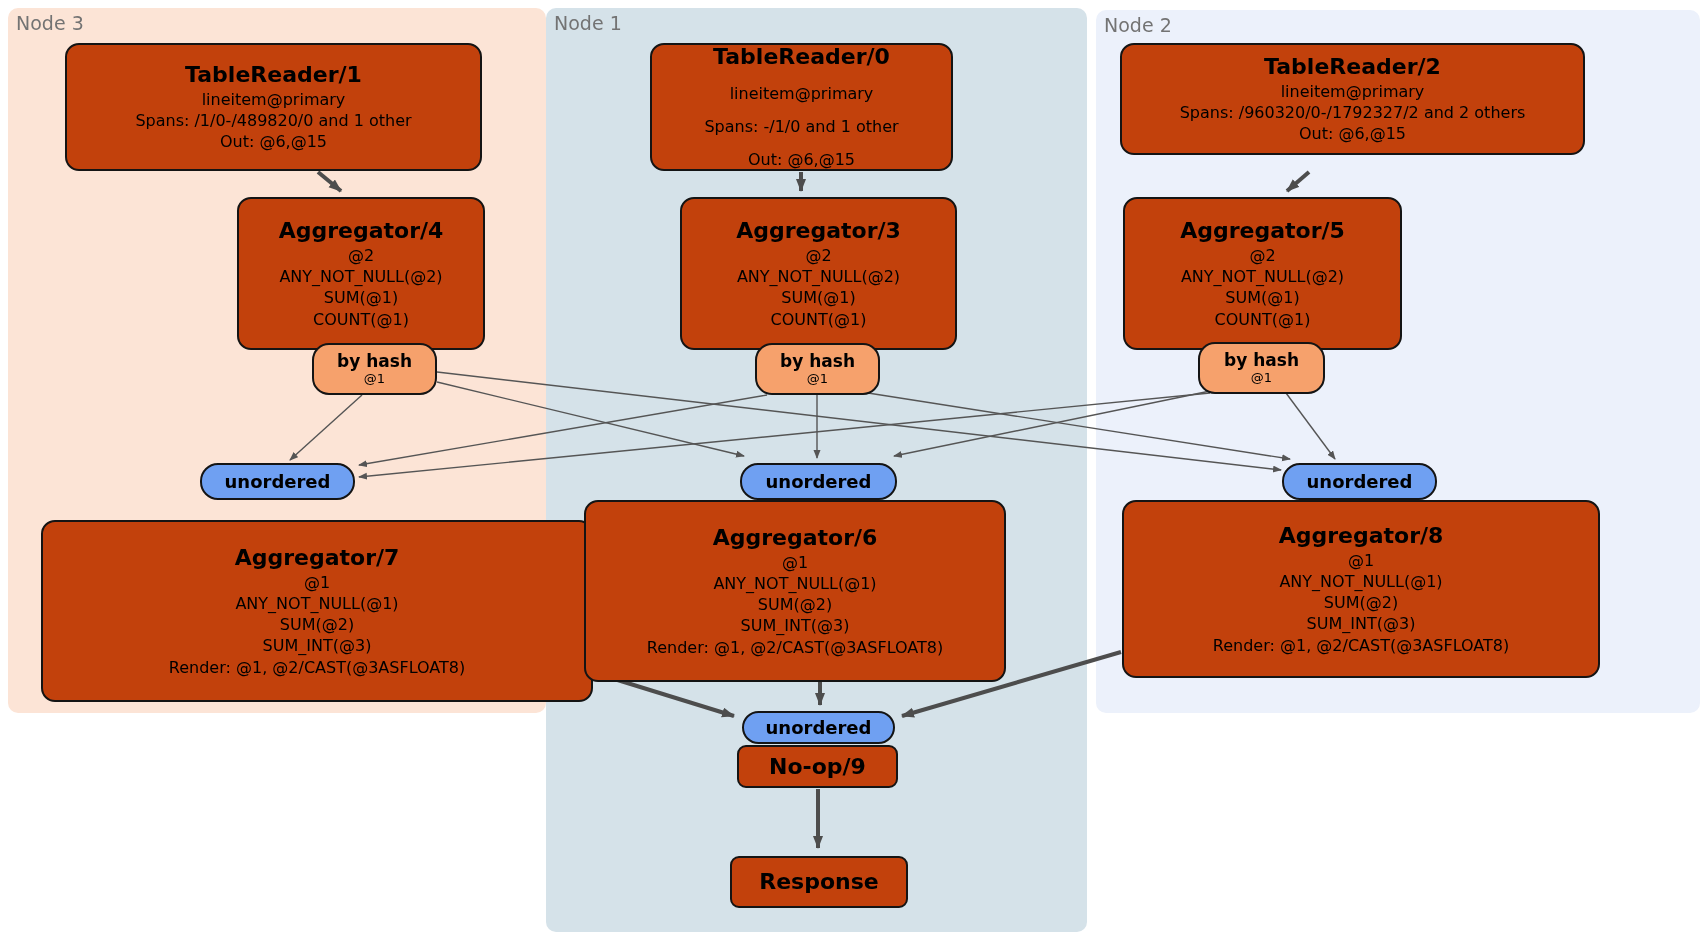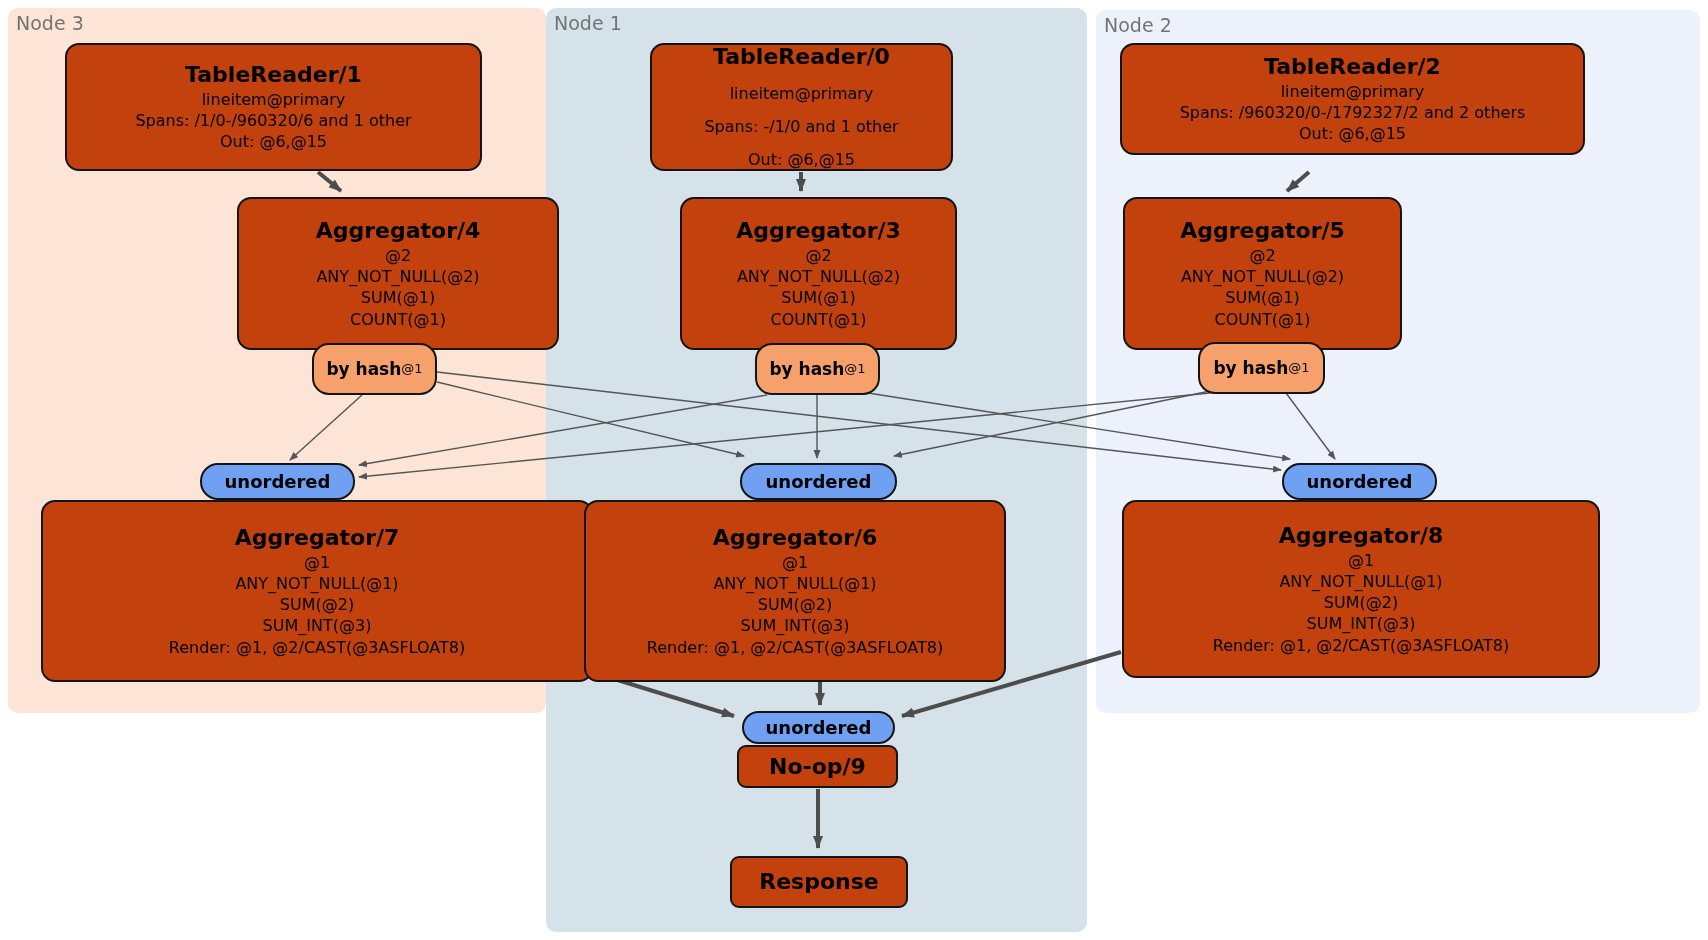--- a/index.html
+++ b/index.html
@@ -8,21 +8,21 @@
   .stage{position:absolute;inset:0;}
   .region{position:absolute;border-radius:10px;z-index:0;}
   .region-label{position:absolute;font-size:19px;color:#737373;z-index:3;white-space:nowrap;}
   svg.edges{position:absolute;left:0;top:0;z-index:1;pointer-events:none;}
   .pbox{position:absolute;background:#c2410c;border:2px solid #141414;border-radius:14px;
         z-index:2;display:flex;flex-direction:column;justify-content:center;align-items:center;
         text-align:center;box-sizing:border-box;}
   .pbox .title{font-weight:bold;font-size:22px;line-height:1.25;white-space:nowrap;}
   .pbox .bline{font-size:16px;line-height:1.33;white-space:nowrap;}
   .smallbox{border-radius:9px;}
-  .pill{position:absolute;border:2px solid #141414;z-index:2;display:flex;flex-direction:row;
+  .pill{position:absolute;border:2px solid #141414;z-index:2;display:flex;flex-direction:column;
         justify-content:center;align-items:center;box-sizing:border-box;}
   .pill-hash{background:#f6a16c;border-radius:17px;}
   .pill-hash .plabel{font-weight:bold;font-size:17px;line-height:1.1;}
   .pill-hash .psub{font-size:13px;line-height:1.2;}
   .pill-stream{background:#6fa0f2;border-radius:18px;}
   .pill-stream .plabel{font-weight:bold;font-size:18px;line-height:1;}
   line.thick{stroke:#4d4d4d;stroke-width:4;}
   line.thin{stroke:#555555;stroke-width:1.4;}
 </style>
 </head>
@@ -65,37 +65,37 @@
     <line class="thick" x1="514" y1="648" x2="734" y2="716" marker-end="url(#mthick)"></line>
     <line class="thick" x1="820" y1="682" x2="820" y2="705" marker-end="url(#mthick)"></line>
     <line class="thick" x1="1121" y1="652" x2="902" y2="716" marker-end="url(#mthick)"></line>
 
     <line class="thick" x1="818" y1="789" x2="818" y2="848" marker-end="url(#mthick)"></line>
   </svg>
 
   <div class="pbox" style="left:65px;top:43px;width:417px;height:128px;">
     <div class="title">TableReader/1</div>
     <div class="bline">lineitem@primary</div>
-    <div class="bline">Spans: /1/0-/960320/6 and 1 other</div>
+    <div class="bline">Spans: /1/0-/489820/0 and 1 other</div>
     <div class="bline">Out: @6,@15</div>
   </div>
   <div class="pbox" style="left:650px;top:43px;width:303px;height:128px;gap:12px;">
     <div class="title">TableReader/0</div>
     <div class="bline">lineitem@primary</div>
     <div class="bline">Spans: -/1/0 and 1 other</div>
     <div class="bline">Out: @6,@15</div>
   </div>
   <div class="pbox" style="left:1120px;top:43px;width:465px;height:112px;">
     <div class="title">TableReader/2</div>
     <div class="bline">lineitem@primary</div>
     <div class="bline">Spans: /960320/0-/1792327/2 and 2 others</div>
     <div class="bline">Out: @6,@15</div>
   </div>
 
-  <div class="pbox" style="left:237px;top:197px;width:322px;height:153px;">
+  <div class="pbox" style="left:237px;top:197px;width:248px;height:153px;">
     <div class="title">Aggregator/4</div>
     <div class="bline">@2</div>
     <div class="bline">ANY_NOT_NULL(@2)</div>
     <div class="bline">SUM(@1)</div>
     <div class="bline">COUNT(@1)</div>
   </div>
   <div class="pbox" style="left:680px;top:197px;width:277px;height:153px;">
     <div class="title">Aggregator/3</div>
     <div class="bline">@2</div>
     <div class="bline">ANY_NOT_NULL(@2)</div>
@@ -126,21 +126,21 @@
   <div class="pill pill-stream" style="left:200px;top:463px;width:155px;height:37px;">
     <div class="plabel">unordered</div>
   </div>
   <div class="pill pill-stream" style="left:740px;top:463px;width:157px;height:37px;">
     <div class="plabel">unordered</div>
   </div>
   <div class="pill pill-stream" style="left:1282px;top:463px;width:155px;height:37px;">
     <div class="plabel">unordered</div>
   </div>
 
-  <div class="pbox" style="left:41px;top:500px;width:552px;height:182px;">
+  <div class="pbox" style="left:41px;top:520px;width:552px;height:182px;">
     <div class="title">Aggregator/7</div>
     <div class="bline">@1</div>
     <div class="bline">ANY_NOT_NULL(@1)</div>
     <div class="bline">SUM(@2)</div>
     <div class="bline">SUM_INT(@3)</div>
     <div class="bline">Render: @1, @2/CAST(@3ASFLOAT8)</div>
   </div>
   <div class="pbox" style="left:584px;top:500px;width:422px;height:182px;">
     <div class="title">Aggregator/6</div>
     <div class="bline">@1</div>

